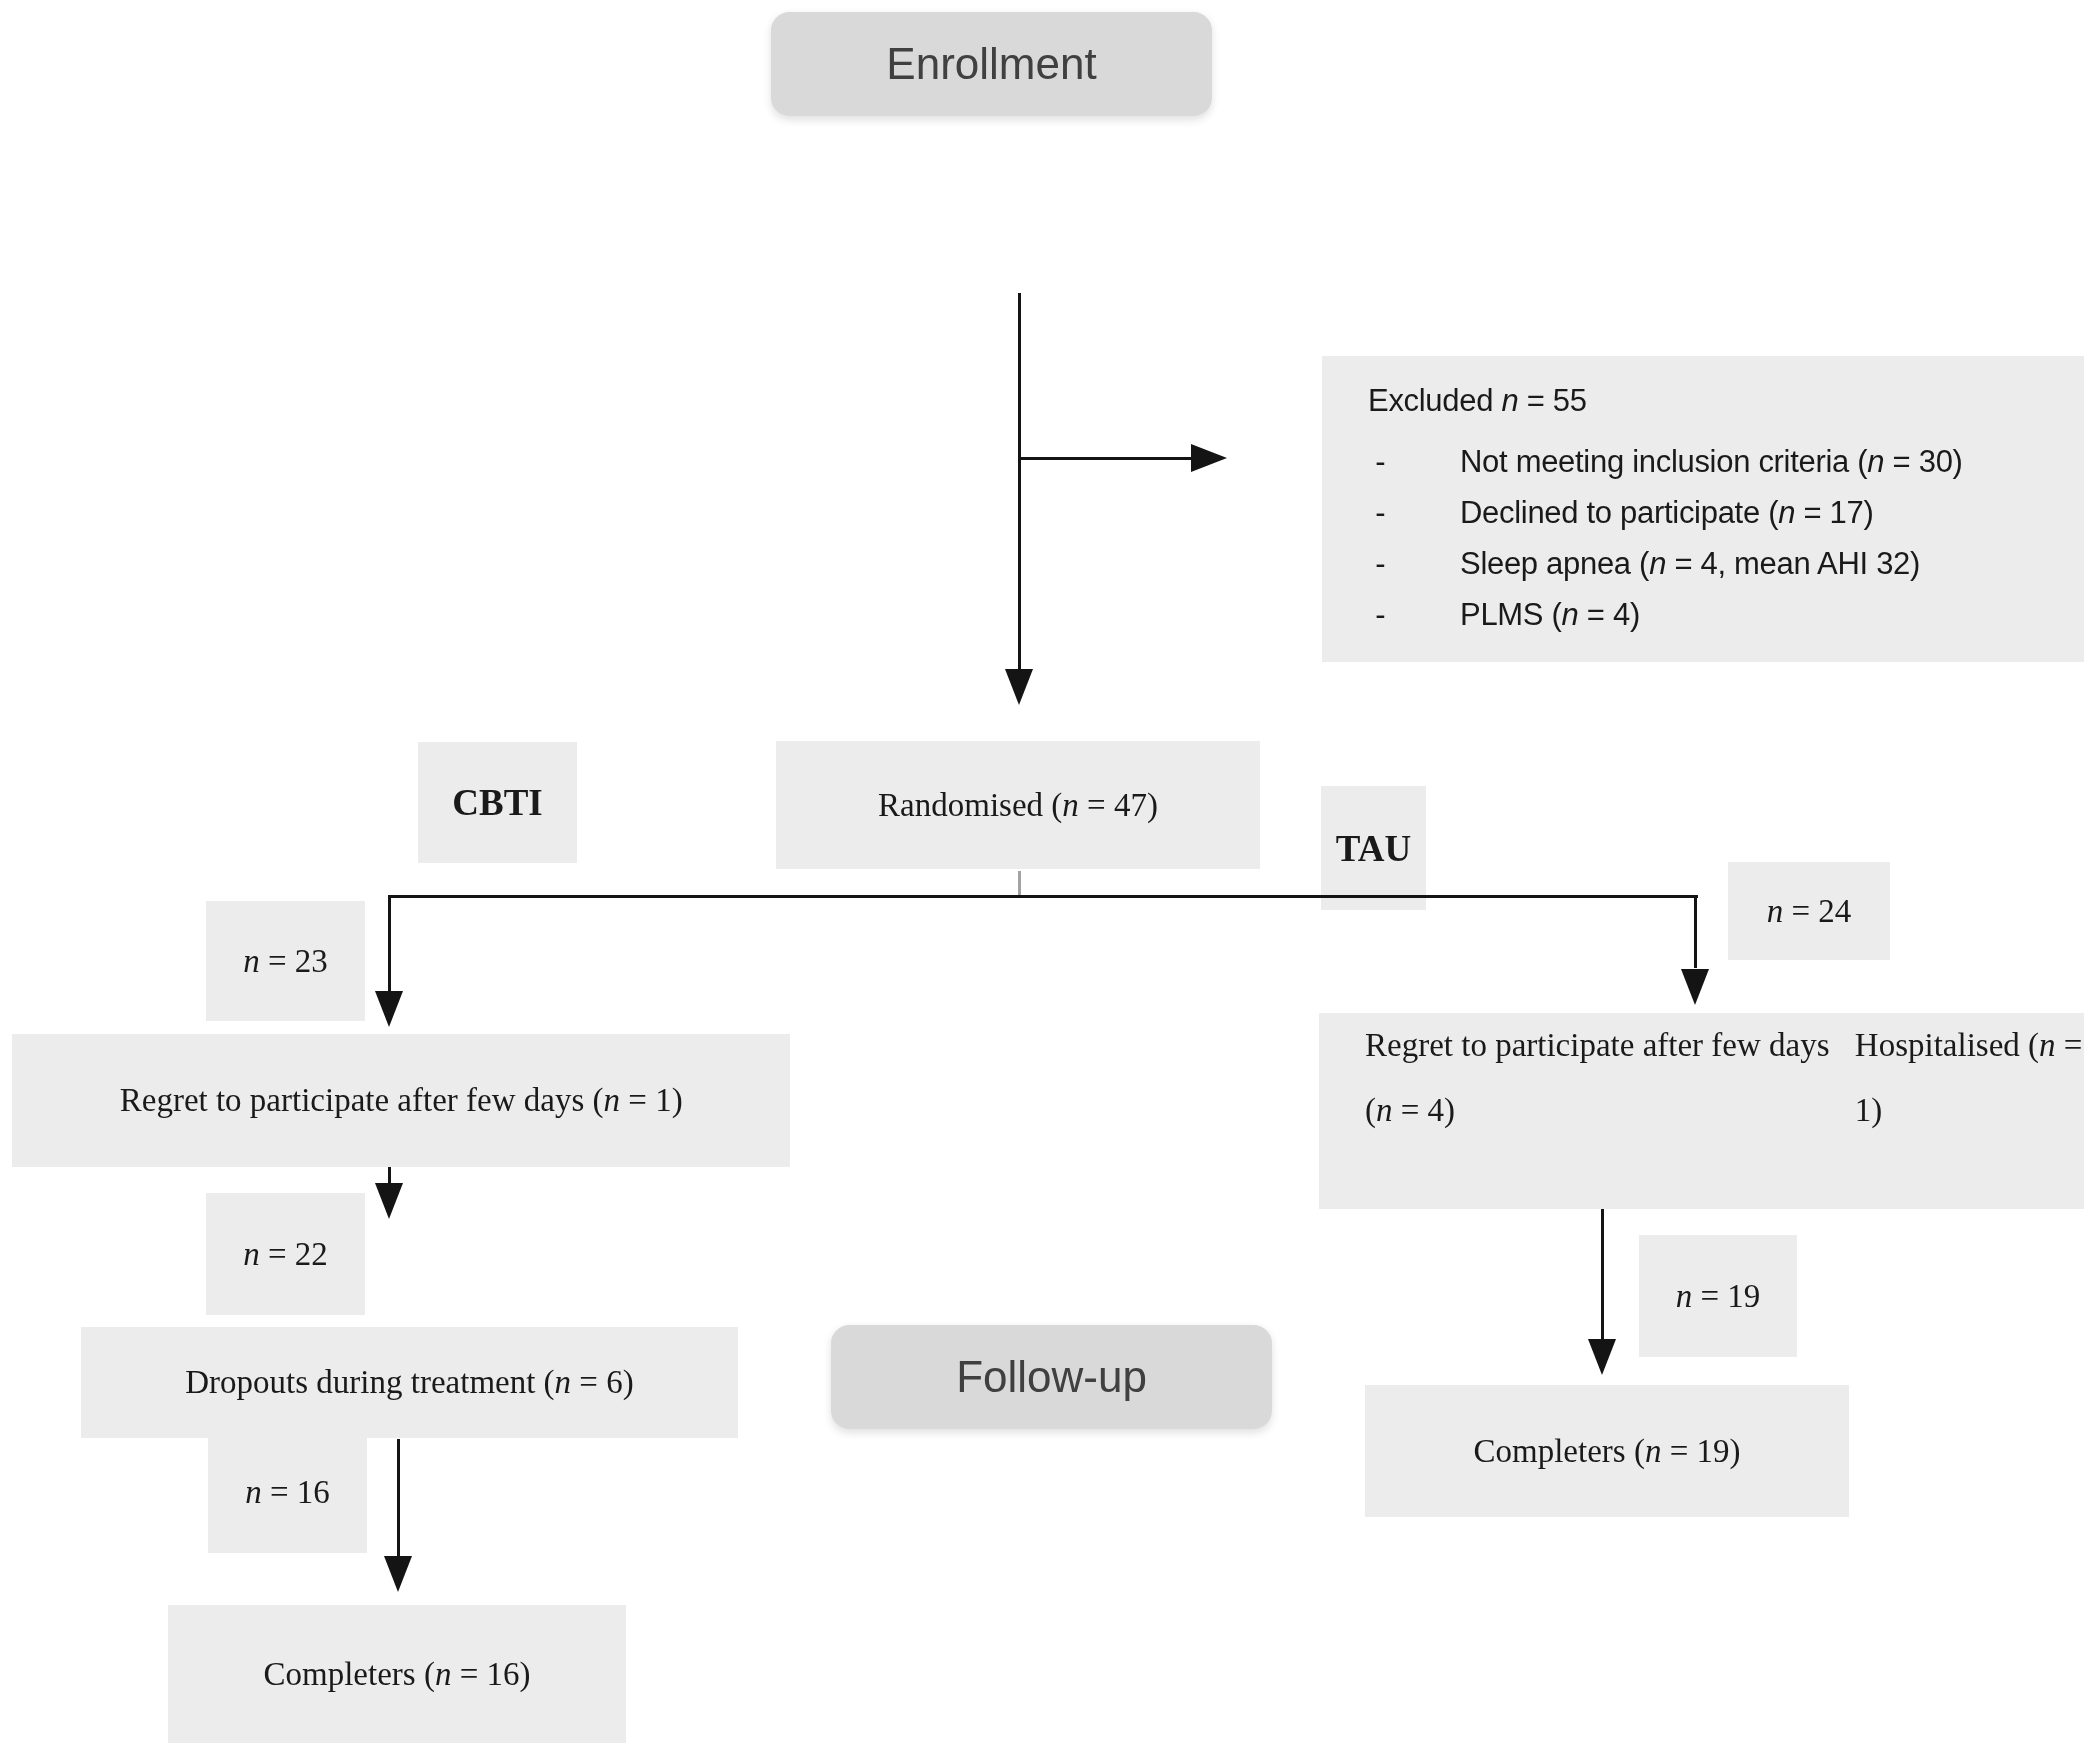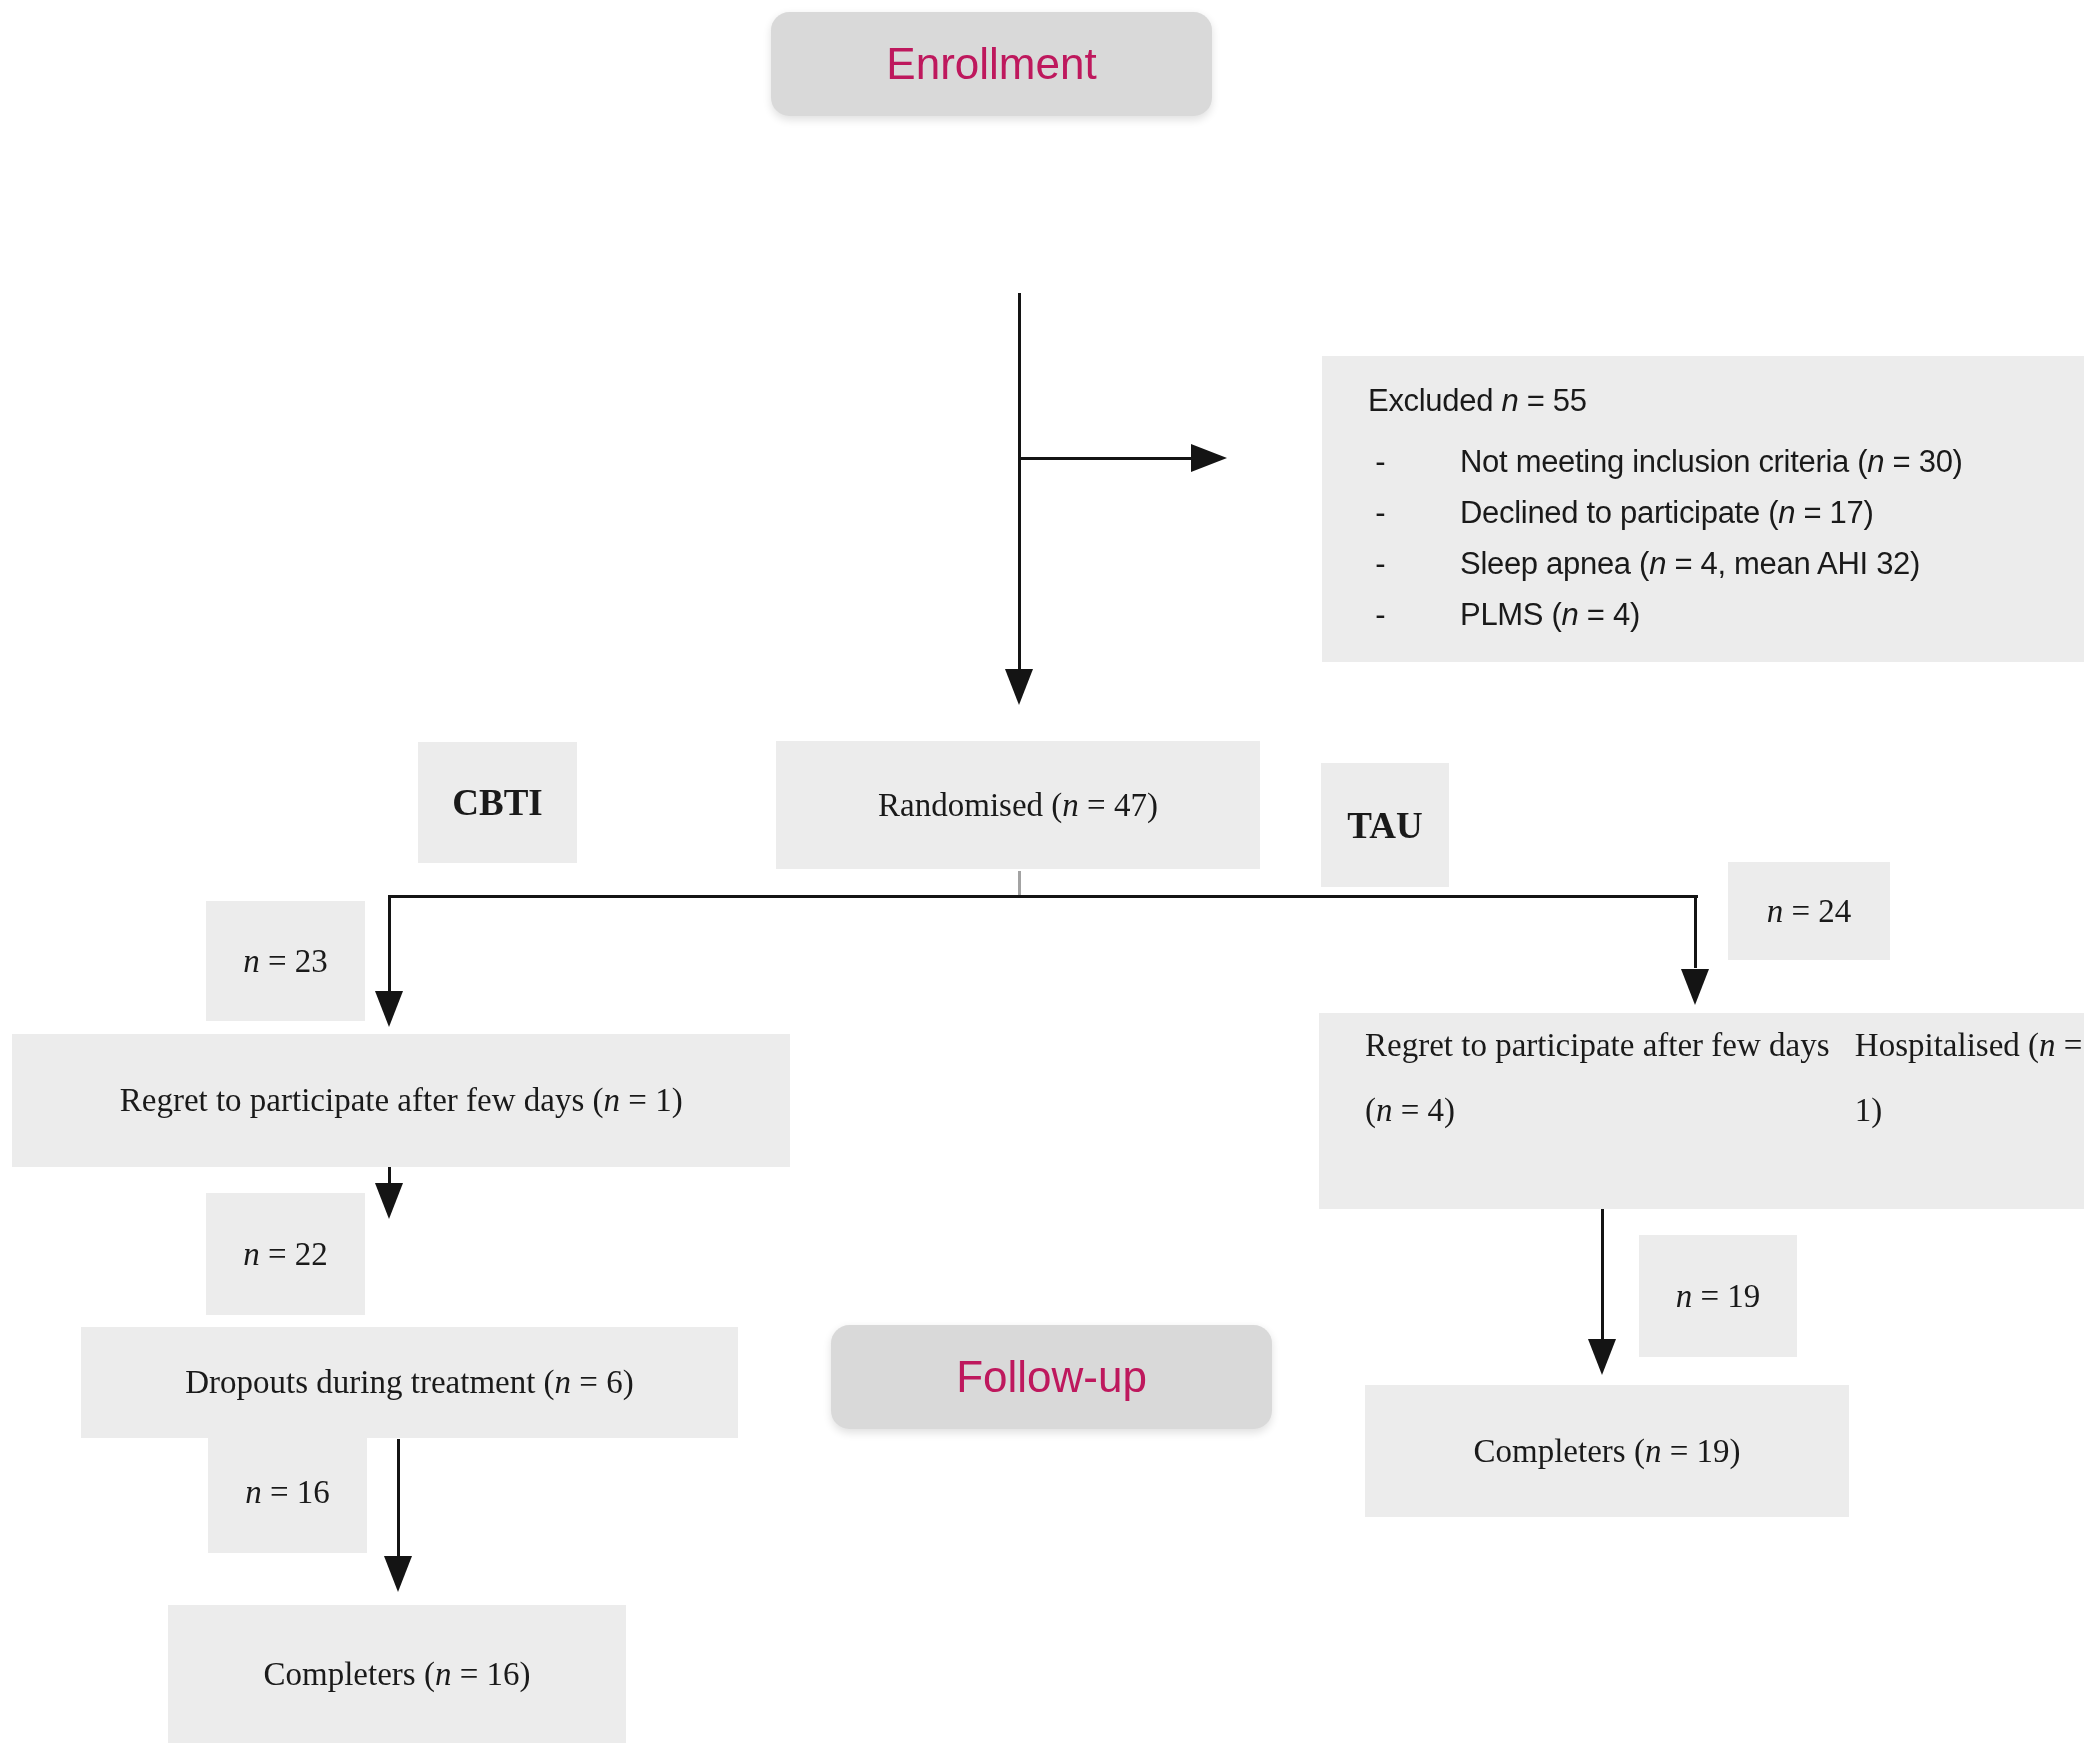--- a/index.html
+++ b/index.html
@@ -9,21 +9,21 @@
     --text:#1a1a1a;
   }
   html,body{margin:0;padding:0;background:#ffffff;}
   body{width:2097px;height:1753px;position:relative;overflow:hidden;
        font-family:"Liberation Serif", serif;color:var(--text);}
   .canvas{position:absolute;left:0;top:0;width:2097px;height:1753px;}
 
   .hdr{position:absolute;background:var(--header_fill);border-radius:18.4px;
        display:flex;align-items:center;justify-content:center;
        font-family:"Liberation Sans", sans-serif;font-size:44px;
-       color:#be185d;box-shadow:0 3.7px 8.6px rgba(0,0,0,.12);}
+       color:#404040;box-shadow:0 3.7px 8.6px rgba(0,0,0,.12);}
   .box{position:absolute;background:var(--box_fill);
        display:flex;align-items:center;justify-content:center;
        font-size:33px;text-align:center;}
   .nbox{font-size:33px;}
   .arm{font-weight:bold;font-size:37px;}
 
   .excluded{position:absolute;background:var(--box_fill);box-sizing:border-box;
        padding:24.5px 18.4px 0 46px;
        font-family:"Liberation Sans", sans-serif;font-size:31px;letter-spacing:-0.3px;
        text-align:left;}
@@ -84,21 +84,21 @@
       <span class="btxt">PLMS (<i class="vn">n</i> = 4)</span>
     </div>
   </div>
 
   <div class="box arm" style="left:418px;top:742px;width:159px;height:121px;">
     <span>CBTI</span>
   </div>
   <div class="box" style="left:776px;top:741px;width:484px;height:128px;">
     <span>Randomised (<i class="vn">n</i> = 47)</span>
   </div>
-  <div class="box arm" style="left:1321px;top:763px;width:128px;height:124px;">
+  <div class="box arm" style="left:1321px;top:786px;width:105px;height:124px;">
     <span>TAU</span>
   </div>
 
   <div class="stub" style="left:1018px;top:871px;height:24.5px;"></div>
   <div class="hline" style="left:388px;top:895px;width:1310px;"></div>
   <div class="vline" style="left:388px;top:895px;height:96px;"></div>
   <div class="arrow-down" style="left:375px;top:991px;"></div>
   <div class="vline" style="left:1694px;top:895px;height:73px;"></div>
   <div class="arrow-down" style="left:1681px;top:969px;"></div>
 

